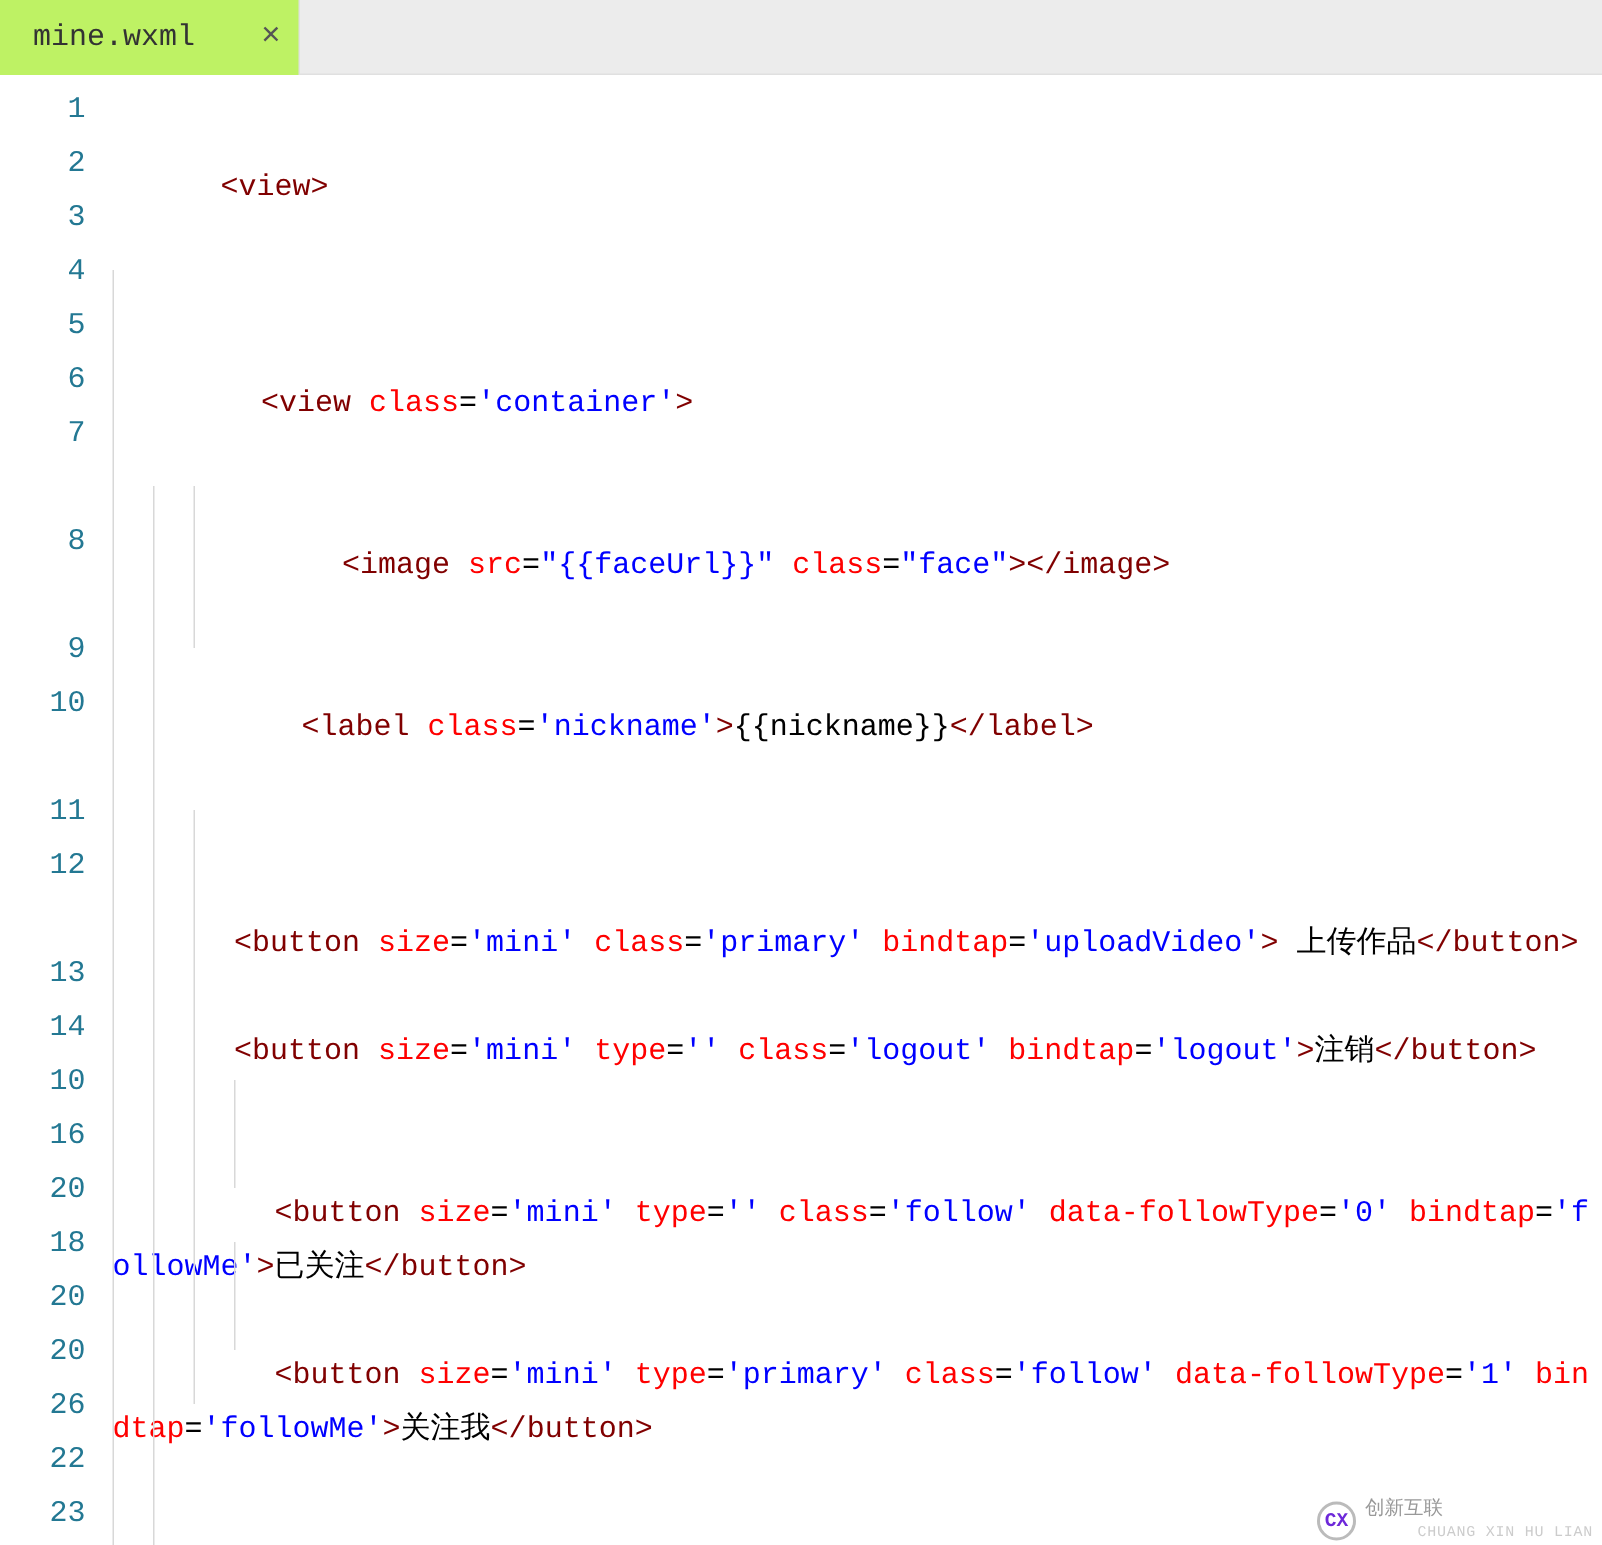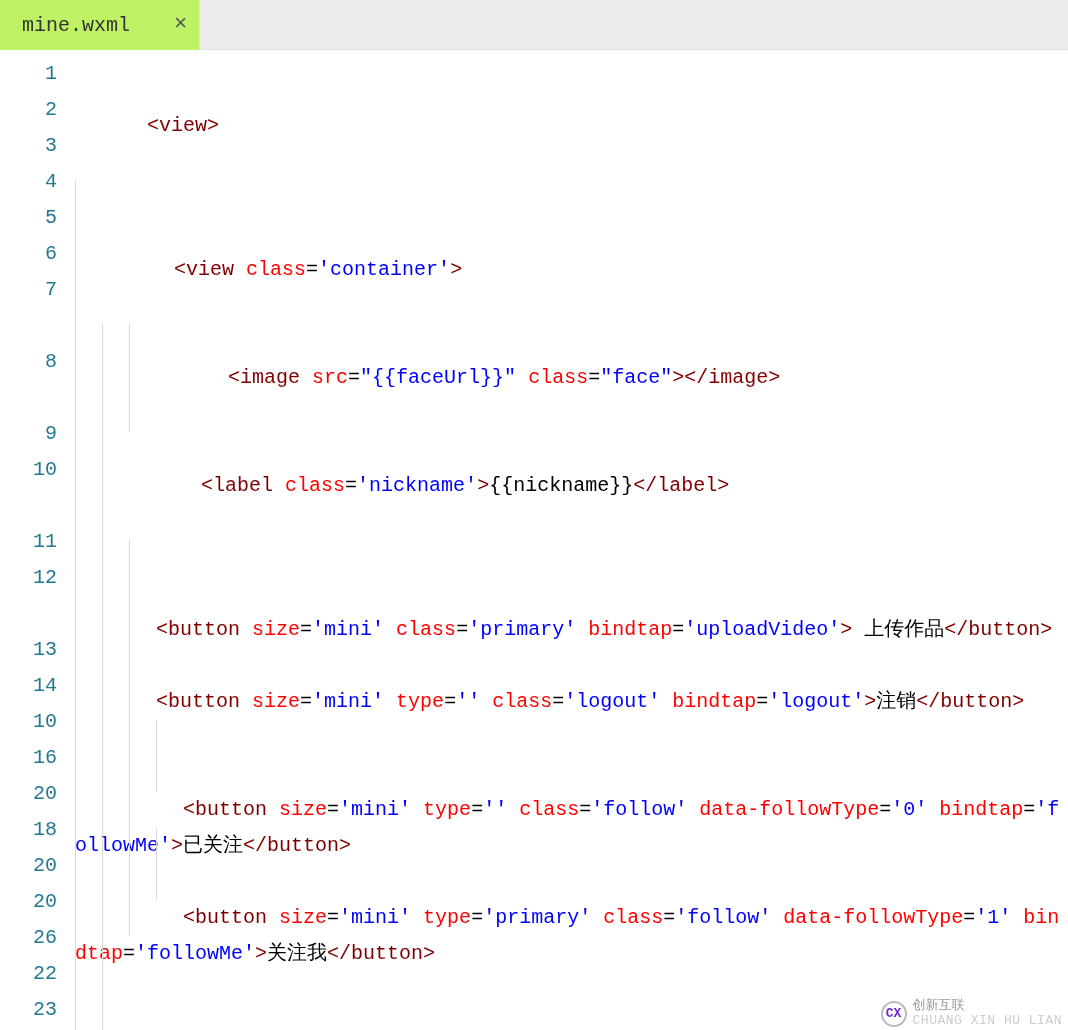--- a/index.html
+++ b/index.html
@@ -100,21 +100,21 @@
     border: 2px solid #bbb;
     border-radius: 50%;
     display: inline-flex;
     align-items: center;
     justify-content: center;
     font-weight: bold;
     color: #6d28d9;
     font-size: 13px;
   }
   .watermark-txt { line-height: 1.1; }
-  .watermark-sub { font-size: 13px; color: #ccc; letter-spacing: 0.5px; }
+  .watermark-sub { font-size: 10px; color: #ccc; letter-spacing: 0.5px; margin-left: 35px; }
 </style>
 </head>
 <body>
 
 <div class="tab-bar">
   <div class="tab">
     <span class="tab-title">mine.wxml</span>
     <span class="tab-close">×</span>
   </div>
 </div>

